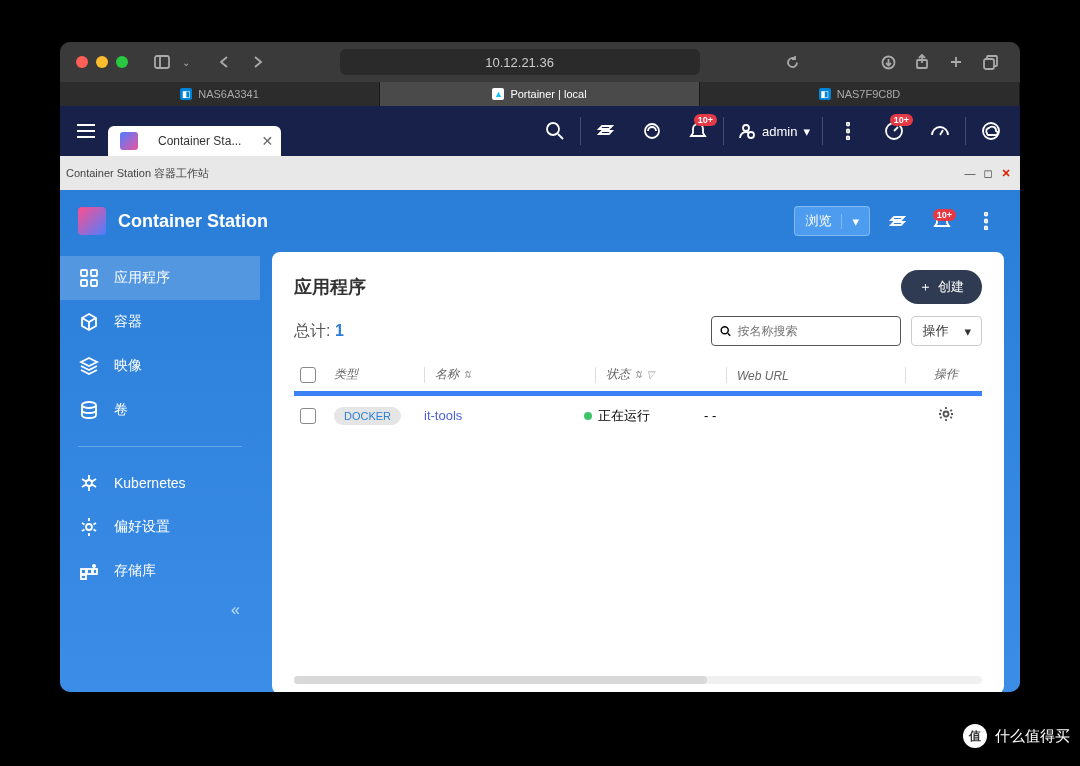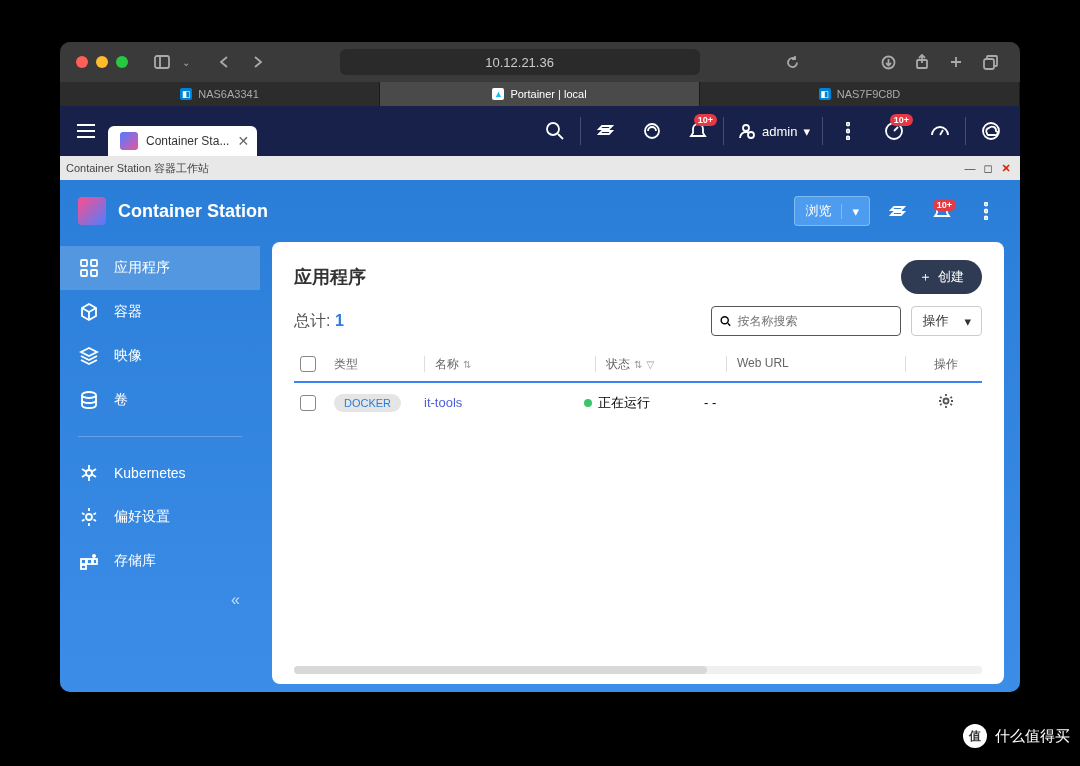--- a/index.html
+++ b/index.html
@@ -21,30 +21,30 @@
     
     .browser-tabs { height: 24px; background: #2c2c2c; display: flex; }
     .browser-tab { flex: 1; display: flex; align-items: center; justify-content: center; gap: 6px; font-size: 11px; color: #aaa; border-right: 1px solid #1a1a1a; cursor: pointer; }
     .browser-tab.active { background: #4a4a4a; color: #fff; }
     .fav-icon { width: 12px; height: 12px; display: inline-flex; align-items: center; justify-content: center; border-radius: 2px; font-size: 9px; }
     .fav-q { background: #0084d8; color: #fff; }
     .fav-p { background: #fff; color: #13bef9; }
     
     .app-header { height: 50px; background: #18214a; display: flex; align-items: center; padding: 0 8px; gap: 4px; position: relative; }
     .menu-icon { width: 36px; height: 36px; display: flex; align-items: center; justify-content: center; color: #fff; cursor: pointer; }
-    .app-tab { background: #fff; border-radius: 6px 6px 0 0; padding: 6px 8px 6px 12px; display: flex; align-items: center; gap: 8px; font-size: 12px; color: #333; margin-top: 12px; align-self: flex-end; }
+    .app-tab { background: #fff; border-radius: 6px 6px 0 0; padding: 6px 8px 6px 12px; display: flex; align-items: center; gap: 20px; font-size: 12px; color: #333; margin-top: 12px; align-self: flex-end; }
     .app-tab-icon { width: 18px; height: 18px; background: linear-gradient(135deg, #4f7cff, #e855a0); border-radius: 3px; }
     .close-x { cursor: pointer; font-size: 14px; color: #666; }
     .header-spacer { flex: 1; }
     .header-icon { width: 42px; height: 42px; display: flex; align-items: center; justify-content: center; color: #fff; cursor: pointer; position: relative; }
     .header-divider { width: 1px; height: 28px; background: rgba(255,255,255,0.2); }
     .badge { position: absolute; top: 4px; right: 2px; background: #e63946; color: #fff; font-size: 9px; padding: 1px 4px; border-radius: 6px; font-weight: bold; }
     .admin-btn { color: #fff; font-size: 13px; display: flex; align-items: center; gap: 6px; cursor: pointer; padding: 0 8px; }
     
-    .window-titlebar { height: 24px; background: #e8e8e8; display: flex; align-items: center; padding: 0 6px; font-size: 11px; color: #444; }
+    .window-titlebar { height: 34px; background: #e8e8e8; display: flex; align-items: center; padding: 0 6px; font-size: 11px; color: #444; }
     .window-controls { margin-left: auto; display: flex; gap: 2px; }
     .wc-btn { width: 16px; height: 14px; cursor: pointer; display: flex; align-items: center; justify-content: center; font-size: 11px; }
     .wc-close { color: #d20; font-weight: bold; }
     
     .cs-container { height: 516px; display: flex; flex-direction: column; background: linear-gradient(180deg, #2b7ed8 0%, #3b8de8 100%); }
     .cs-header { height: 62px; display: flex; align-items: center; padding: 0 18px; gap: 12px; }
     .cs-logo { width: 28px; height: 28px; background: linear-gradient(135deg, #ff4d8d, #4d7fff); border-radius: 4px; }
     .cs-title { color: #fff; font-size: 18px; font-weight: 600; flex: 1; }
     .browse-btn { background: #4d9cf0; border: 1px solid rgba(255,255,255,0.3); border-radius: 4px; color: #fff; padding: 5px 10px; font-size: 13px; display: flex; align-items: center; gap: 10px; cursor: pointer; }
     .browse-btn .chev { border-left: 1px solid rgba(255,255,255,0.3); padding-left: 10px; }
@@ -65,21 +65,21 @@
     
     .panel-toolbar { display: flex; align-items: center; gap: 10px; margin-bottom: 12px; }
     .total-label { font-size: 16px; color: #555; }
     .total-count { color: #2b7ed8; font-weight: 600; }
     .toolbar-spacer { flex: 1; }
     .search-box { width: 190px; height: 30px; border: 1px solid #555; border-radius: 4px; display: flex; align-items: center; padding: 8px 8px; gap: 6px; }
     .search-box input { border: none; outline: none; flex: 1; font-size: 12px; }
     .action-dropdown { height: 30px; border: 1px solid #ccc; border-radius: 4px; padding: 0 10px; display: flex; align-items: center; gap: 16px; font-size: 13px; cursor: pointer; color: #333; }
     
     .data-table { width: 100%; }
-    .table-header { display: flex; align-items: flex-start; padding: 8px 6px; border-bottom: 2px solid #3b82f6; font-size: 12px; color: #666; }
+    .table-header { display: flex; align-items: flex-end; padding: 8px 6px; border-bottom: 5px solid #3b82f6; font-size: 12px; color: #666; font-style: italic; }
     .table-row { display: flex; align-items: center; padding: 10px 6px; font-size: 13px; }
     .col-check { width: 34px; }
     .col-type { width: 90px; }
     .col-name { width: 160px; }
     .col-status { width: 120px; }
     .col-url { flex: 1; }
     .col-action { width: 60px; text-align: center; }
     .checkbox { width: 16px; height: 16px; border: 1.5px solid #888; border-radius: 3px; cursor: pointer; }
     .col-divider { width: 1px; height: 16px; background: #ddd; margin-right: 10px; }
     .sort-icon { font-size: 10px; margin-left: 4px; color: #999; }

